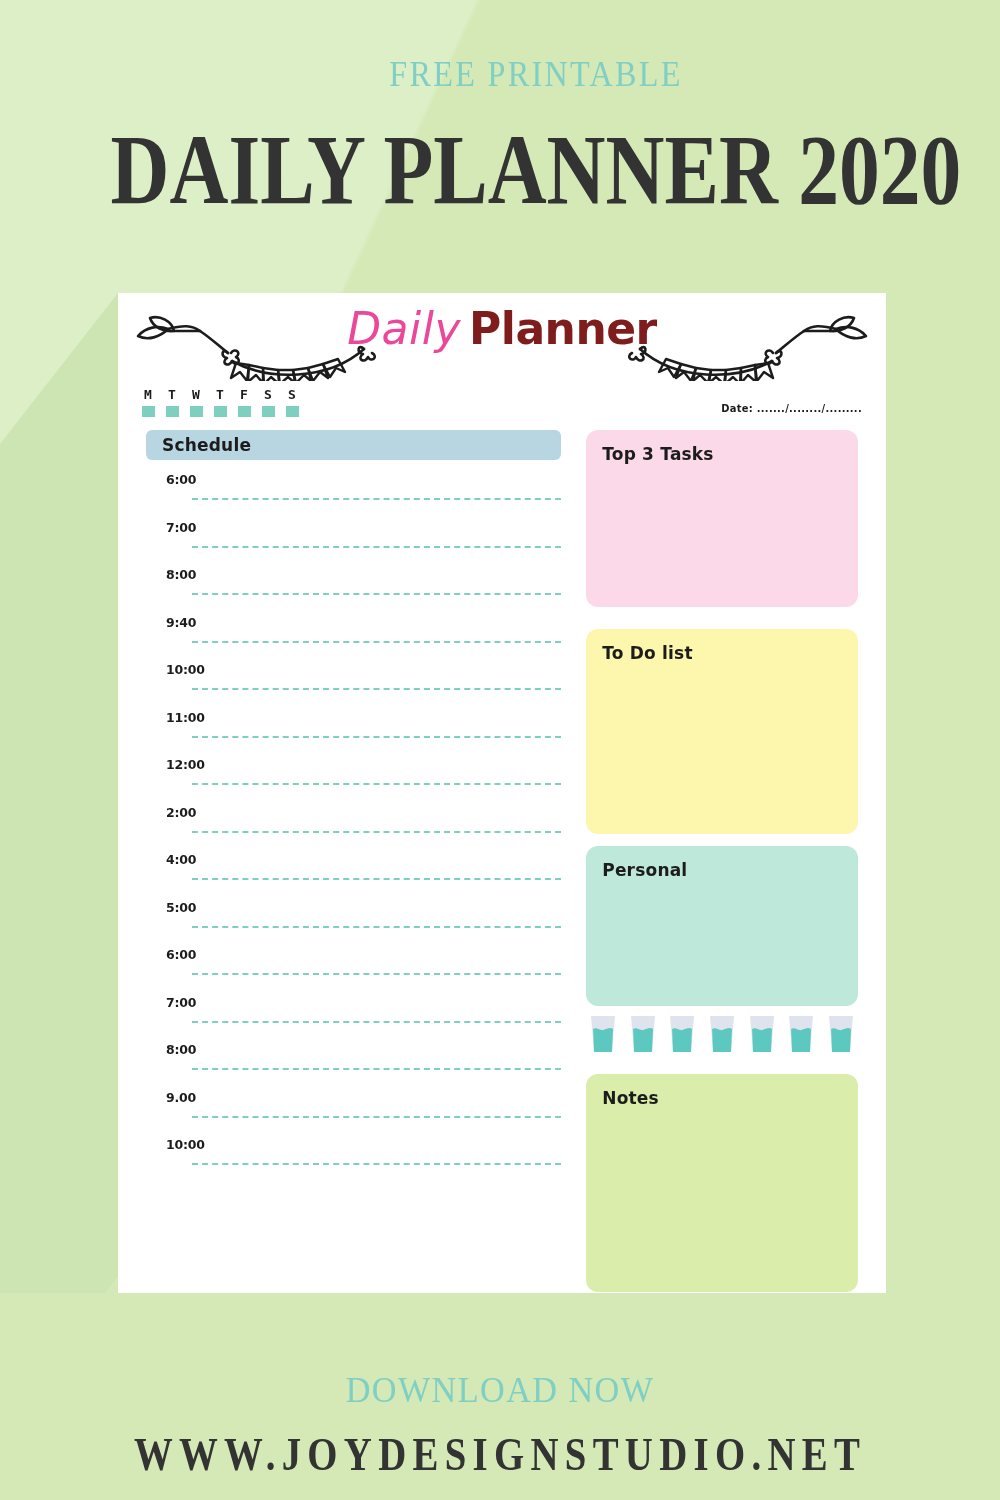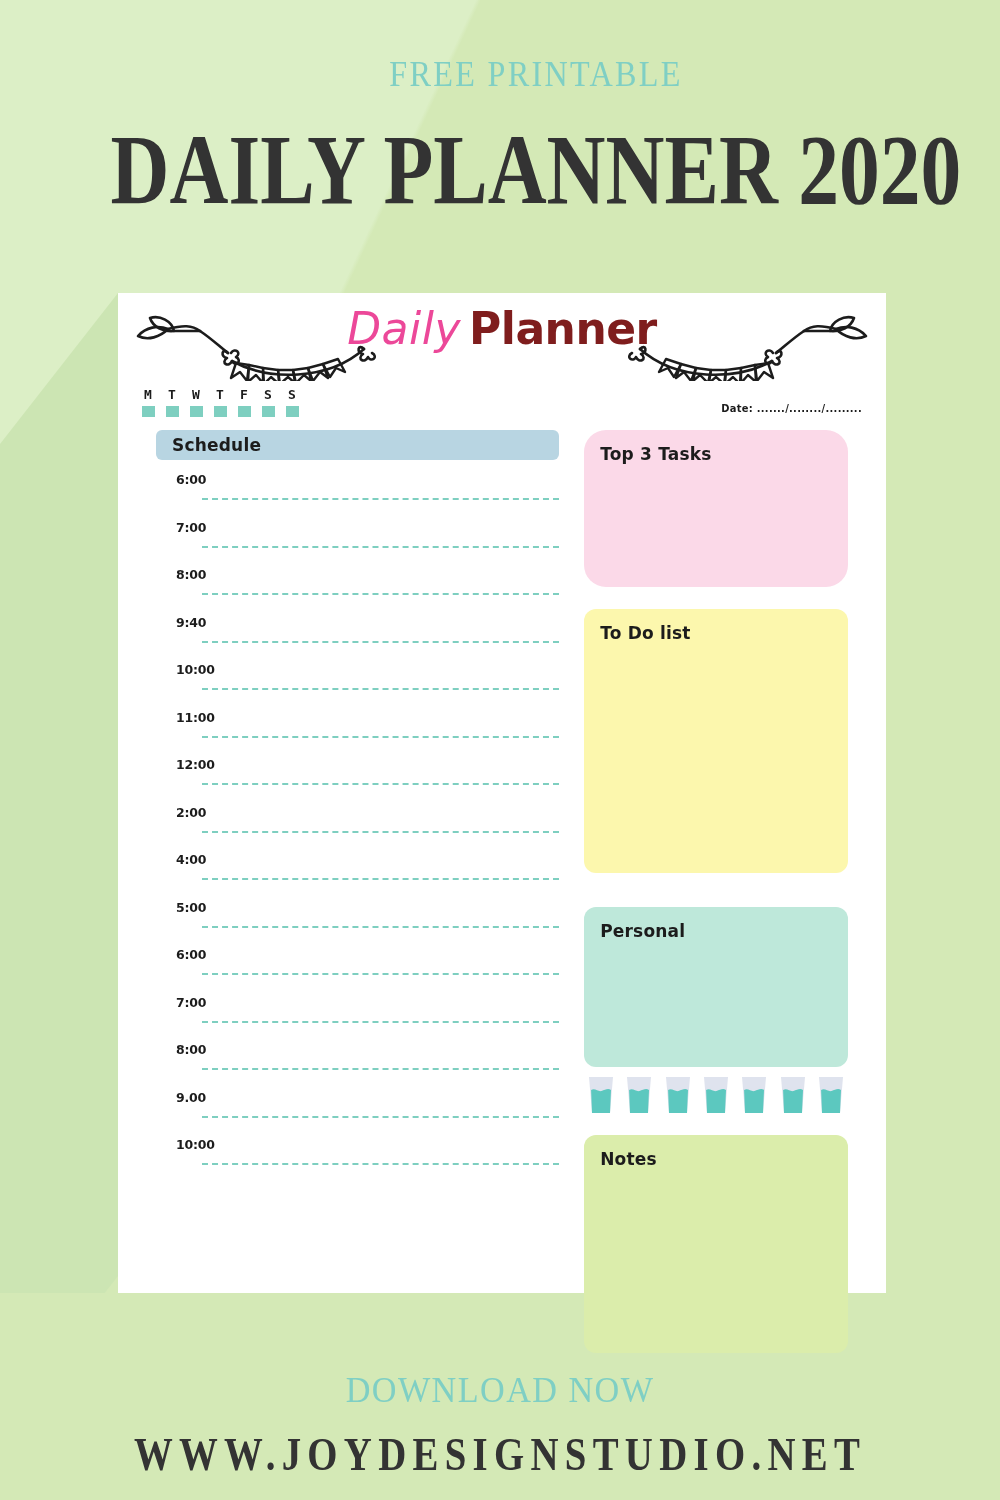--- a/index.html
+++ b/index.html
@@ -153,21 +153,21 @@
     color: #1c1c1c;
     letter-spacing: 0.3px;
     white-space: nowrap;
     font-weight: bold;
   }
 
   
   #body-cols {
     position: relative;
     display: flex;
-    padding: 0 38px;
+    padding: 0 28px;
     gap: 25px;
   }
   #col-left { width: 440px; }
   #col-right { width: 288px; }
 
   
   #schedule-bar {
     height: 30px;
     background: #b8d5e2;
     border-radius: 6px;
@@ -217,32 +217,31 @@
   }
   .panel .panel-title {
     font-family: "DejaVu Sans", sans-serif;
     font-size: 17px;
     color: #1c1c1c;
     font-weight: bold;
     letter-spacing: 0.2px;
   }
   #panel-top3 {
     background: #fbd9e8;
-    height: 157px;
-    border-radius: 22px;
+    height: 177px;
   }
   #panel-todo {
     background: #fcf7ad;
-    height: 264px;
+    height: 205px;
     margin-top: 22px;
   }
   #panel-personal {
     background: #bee8da;
     height: 160px;
-    margin-top: 34px;
+    margin-top: 12px;
   }
   #panel-notes {
     background: #dbedab;
     height: 218px;
     margin-top: 20px;
   }
 
   
   #water-tracker {
     display: flex;

